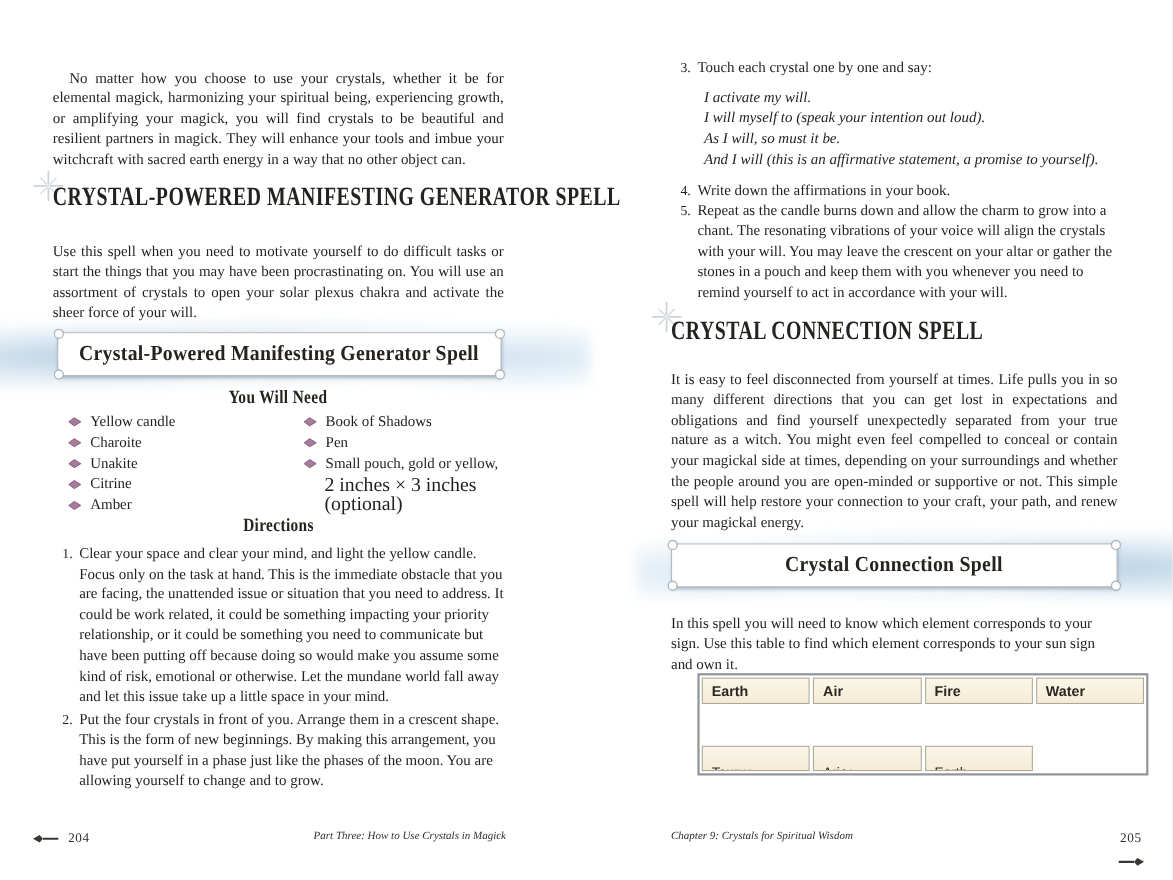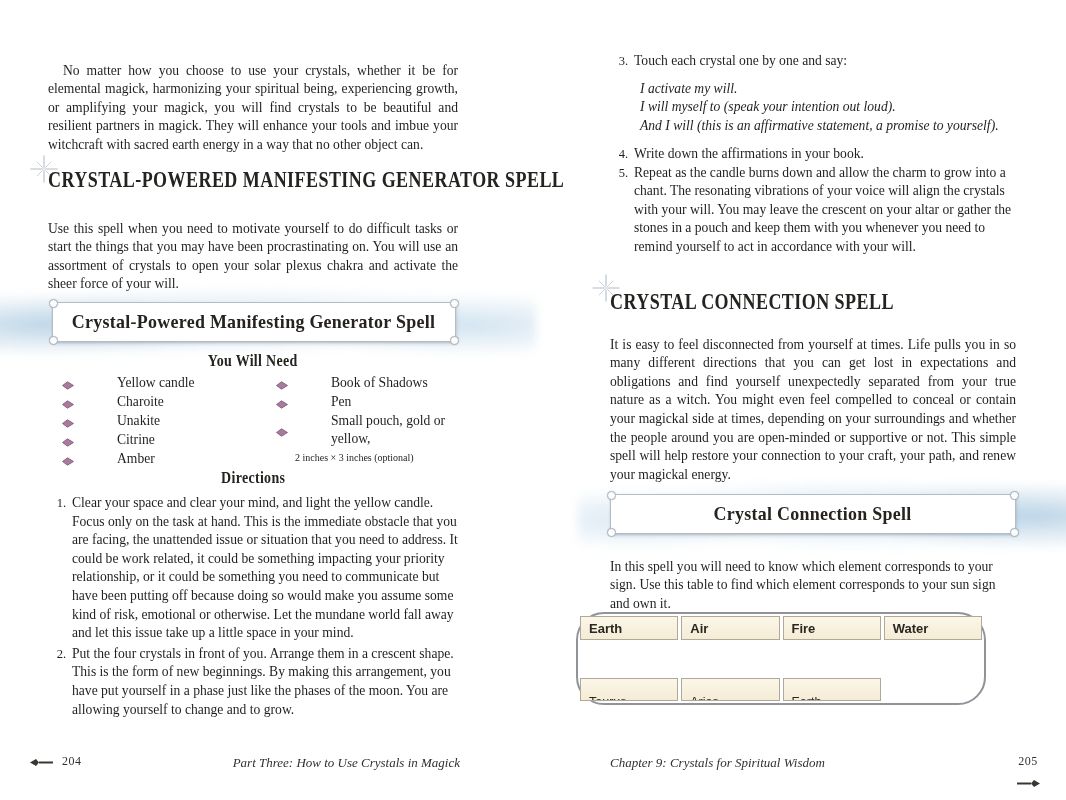--- a/index.html
+++ b/index.html
@@ -54,23 +54,23 @@
   .cd-tl{left:-4px;top:-4px;} .cd-tr{right:-4px;top:-4px;}
   .cd-bl{left:-4px;bottom:-4px;} .cd-br{right:-4px;bottom:-4px;}
 
   
   .sub-heading{
     font-weight:700;font-size:17px;text-align:center;letter-spacing:.4px;
     transform:scaleX(.82);transform-origin:center;white-space:nowrap;color:#26231f;
   }
 
   
-  .supply-item{display:flex;align-items:center;line-height:18.4px;font-size:13.6px;margin-bottom:.5px;gap:35px;}
+  .supply-item{display:flex;align-items:flex-start;line-height:18.4px;font-size:13.6px;margin-bottom:.5px;}
   .supply-item .gem{flex:0 0 auto;margin:5px 8px 0 0;}
-  .supply-cont{margin-left:19px;line-height:18.4px;font-size:10px;}
+  .supply-cont{margin-left:19px;line-height:18.4px;font-size:18px;}
 
   
   .step-row{display:flex;align-items:flex-start;}
   .step-num{flex:0 0 16px;text-align:right;margin-right:6px;font-size:12.5px;line-height:18.6px;font-weight:400;}
   .step-text{flex:1;font-size:13.6px;line-height:18.6px;text-align:left;}
 
   
   .incantation{font-style:italic;font-size:13.6px;line-height:18.8px;margin:9px 0 9px 28px;}
 
   
@@ -81,21 +81,21 @@
   }
   .et-cell{
     border:1px solid #b0a999;background:linear-gradient(#fbf6e8,#f4ecd5);
     color:#2b2622;padding:2px 8px;overflow:hidden;
   }
   .et-head{font-weight:700;font-size:13px;display:flex;align-items:center;}
   .et-body{font-size:12.5px;line-height:17.5px;padding-top:15px;margin-top:35px;}
 
   
   .footer-num{font-size:12px;letter-spacing:.5px;color:#33302d;text-align:right;}
-  .footer-run{font-style:italic;font-size:13px;color:#33302d;}
+  .footer-run{font-style:italic;font-size:10px;color:#33302d;}
   .footer-icon{position:relative;top:1px;}
 </style>
 </head>
 <body>
 
 <div id="spread">
 
   <div>
 
     <p class="abs body-text indent-first" style="left:48px;top:48px;width:410px;">No matter how you choose to use your crystals, whether it be for elemental magick, harmonizing your spiritual being, experiencing growth, or amplifying your magick, you will find crystals to be beautiful and resilient partners in magick. They will enhance your tools and imbue your witchcraft with sacred earth energy in a way that no other object can.</p>
@@ -211,20 +211,21 @@
   <div>
 
     <div class="abs" style="left:612px;top:52px;width:404px;">
       <div class="step-row">
         <span class="step-num">3.</span>
         <span class="step-text">Touch each crystal one by one and say:</span>
       </div>
       <div class="incantation">
         <div>I activate my will.</div>
         <div>I will myself to (speak your intention out loud).</div>
+        <div>As I will, so must it be.</div>
         <div>And I will (this is an affirmative statement, a promise to yourself).</div>
       </div>
       <div class="step-row">
         <span class="step-num">4.</span>
         <span class="step-text">Write down the affirmations in your book.</span>
       </div>
       <div class="step-row">
         <span class="step-num">5.</span>
         <span class="step-text">Repeat as the candle burns down and allow the charm to grow into a chant. The resonating vibrations of your voice will align the crystals with your will. You may leave the crescent on your altar or gather the stones in a pouch and keep them with you whenever you need to remind yourself to act in accordance with your will.</span>
       </div>
@@ -249,21 +250,21 @@
     <div class="spell-box" style="left:610px;top:494px;width:404px;height:38px;">
       <span class="corner-dot cd-tl"></span>
       <span class="corner-dot cd-tr"></span>
       <span class="corner-dot cd-bl"></span>
       <span class="corner-dot cd-br"></span>
       <span class="spell-box-title">Crystal Connection Spell</span>
     </div>
 
     <p class="abs body-text" style="left:610px;top:544px;width:406px;text-align:left;">In this spell you will need to know which element corresponds to your sign. Use this table to find which element corresponds to your sun sign and own it.</p>
 
-    <div class="element-table" style="left:576px;top:612px;width:402px;border-radius:28px;">
+    <div class="element-table" style="left:634px;top:612px;width:402px;">
       <div class="et-cell et-head">Earth</div>
       <div class="et-cell et-head">Air</div>
       <div class="et-cell et-head">Fire</div>
       <div class="et-cell et-head">Water</div>
 
       <div class="et-cell et-body">
         <div>Taurus</div>
         <div>Virgo</div>
         <div>Spiritual</div>
       </div>

